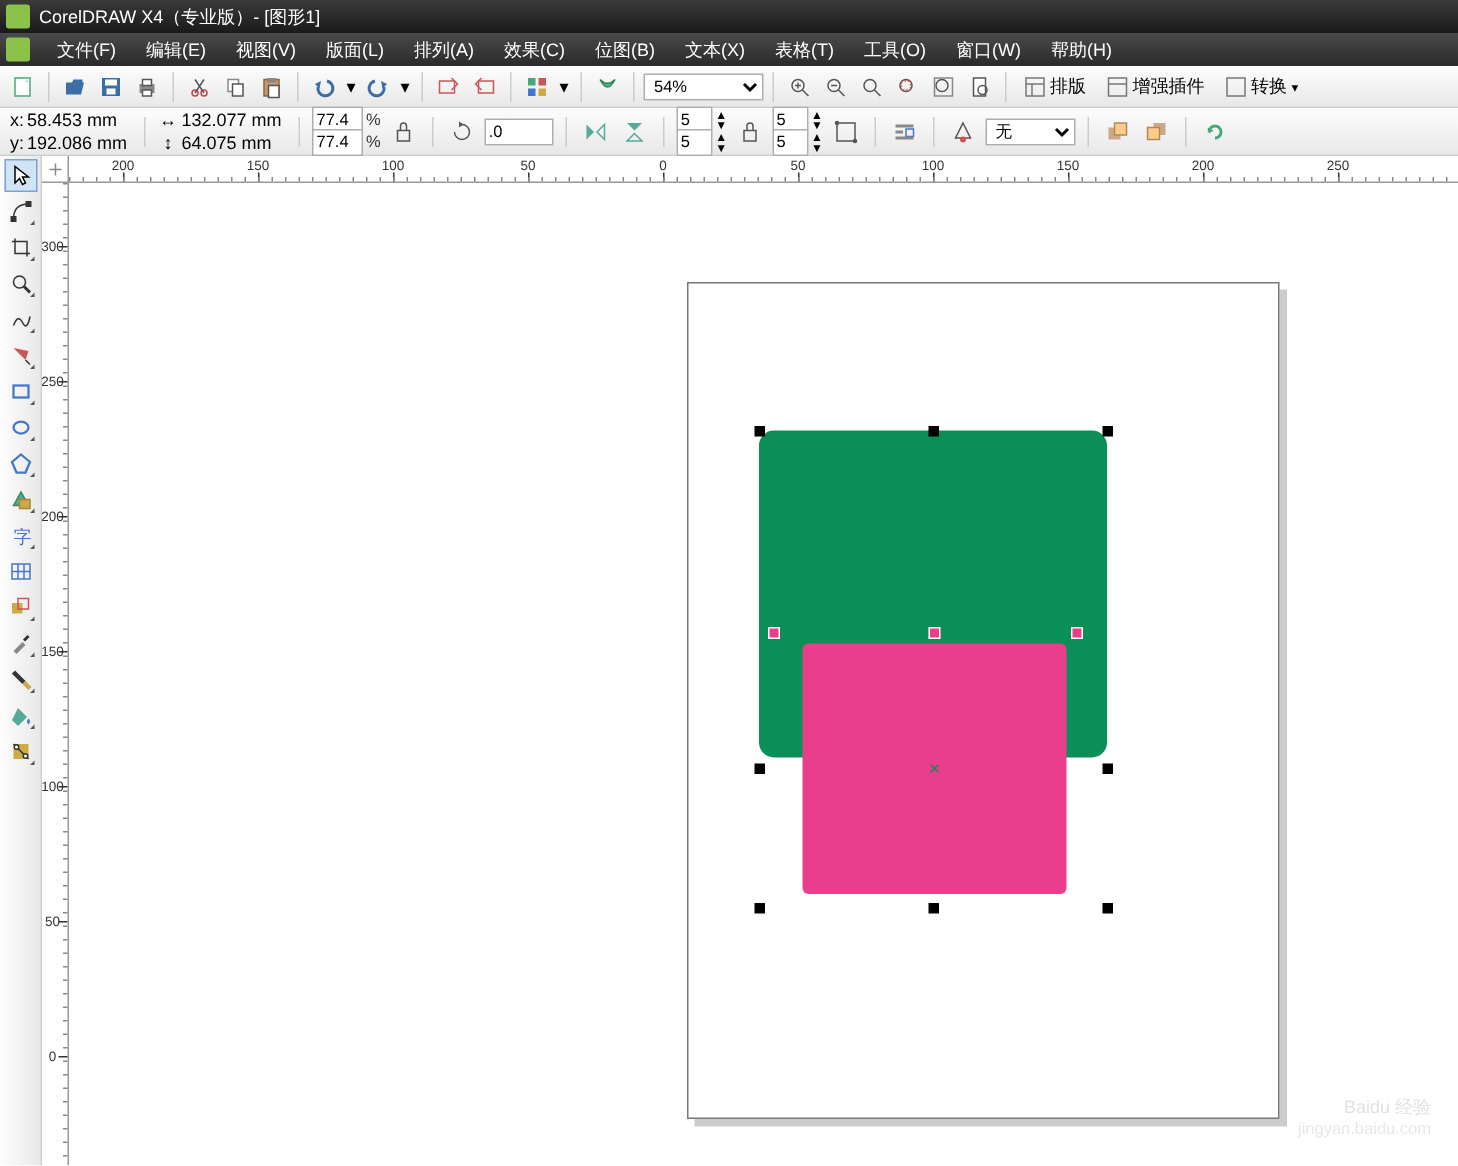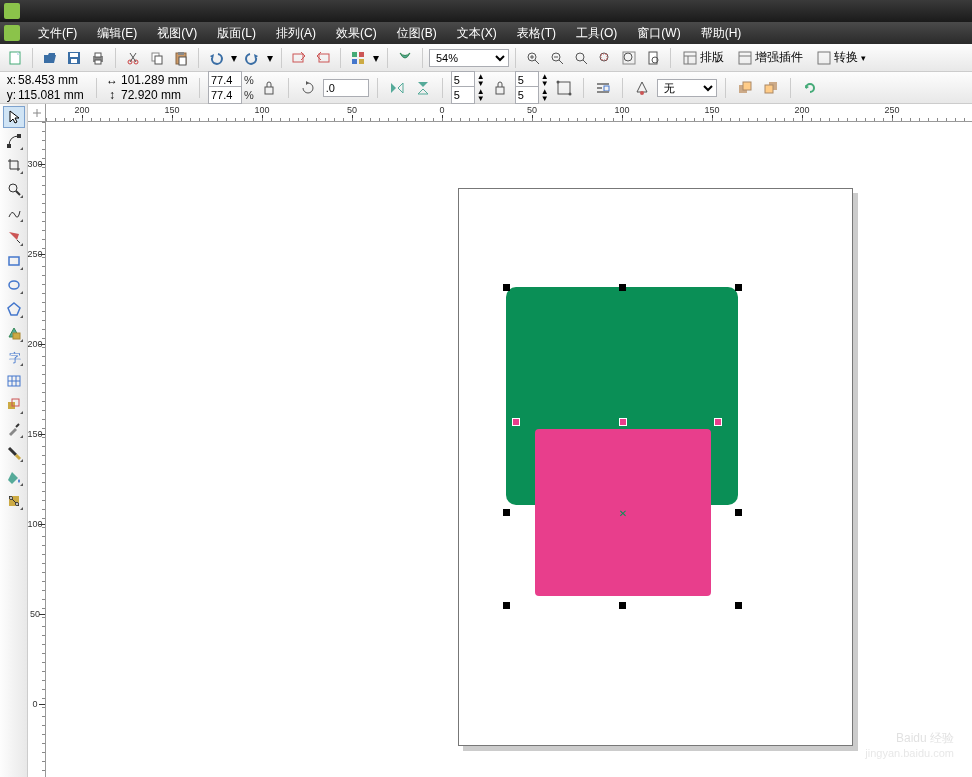--- a/index.html
+++ b/index.html
@@ -60,20 +60,21 @@
 .watermark .sub { font-size: 11px; color: #bbb; }
 
 svg { display: block; }
 .unit-label { font-size:11px; color:#333; }
 </style>
 </head>
 <body>
 
 <div class="titlebar">
   <div class="app-icon"></div>
+  <div class="title">CorelDRAW X4（专业版）- [图形1]</div>
 </div>
 
 <div class="menubar">
   <div class="doc-icon"></div>
   <div class="menu-item">文件(F)</div>
   <div class="menu-item">编辑(E)</div>
   <div class="menu-item">视图(V)</div>
   <div class="menu-item">版面(L)</div>
   <div class="menu-item">排列(A)</div>
   <div class="menu-item">效果(C)</div>
@@ -244,32 +245,32 @@
 </div>
 
 <div class="toolbar2">
   <div class="coord-block">
     <div class="coord-row">
         <span class="coord-label">x:</span>
         <span class="coord-val">58.453 mm</span>
       </div>
     <div class="coord-row">
         <span class="coord-label">y:</span>
-        <span class="coord-val">115.081 mm</span>
+        <span class="coord-val">192.086 mm</span>
       </div>
   </div>
   <div class="tb-sep"></div>
   <div class="coord-block">
     <div class="coord-row">
         <span class="dim-icon">↔</span>
-        <span class="coord-val">101.289 mm</span>
+        <span class="coord-val">132.077 mm</span>
       </div>
     <div class="coord-row">
         <span class="dim-icon">↕</span>
-        <span class="coord-val">72.920 mm</span>
+        <span class="coord-val">64.075 mm</span>
       </div>
   </div>
   <div class="tb-sep"></div>
   <div class="coord-block">
     <div class="coord-row">
         <input class="tb-input" style="width: 34px;" value="77.4">
         <span class="unit-label">%</span>
       </div>
     <div class="coord-row">
         <input class="tb-input" style="width: 34px;" value="77.4">

